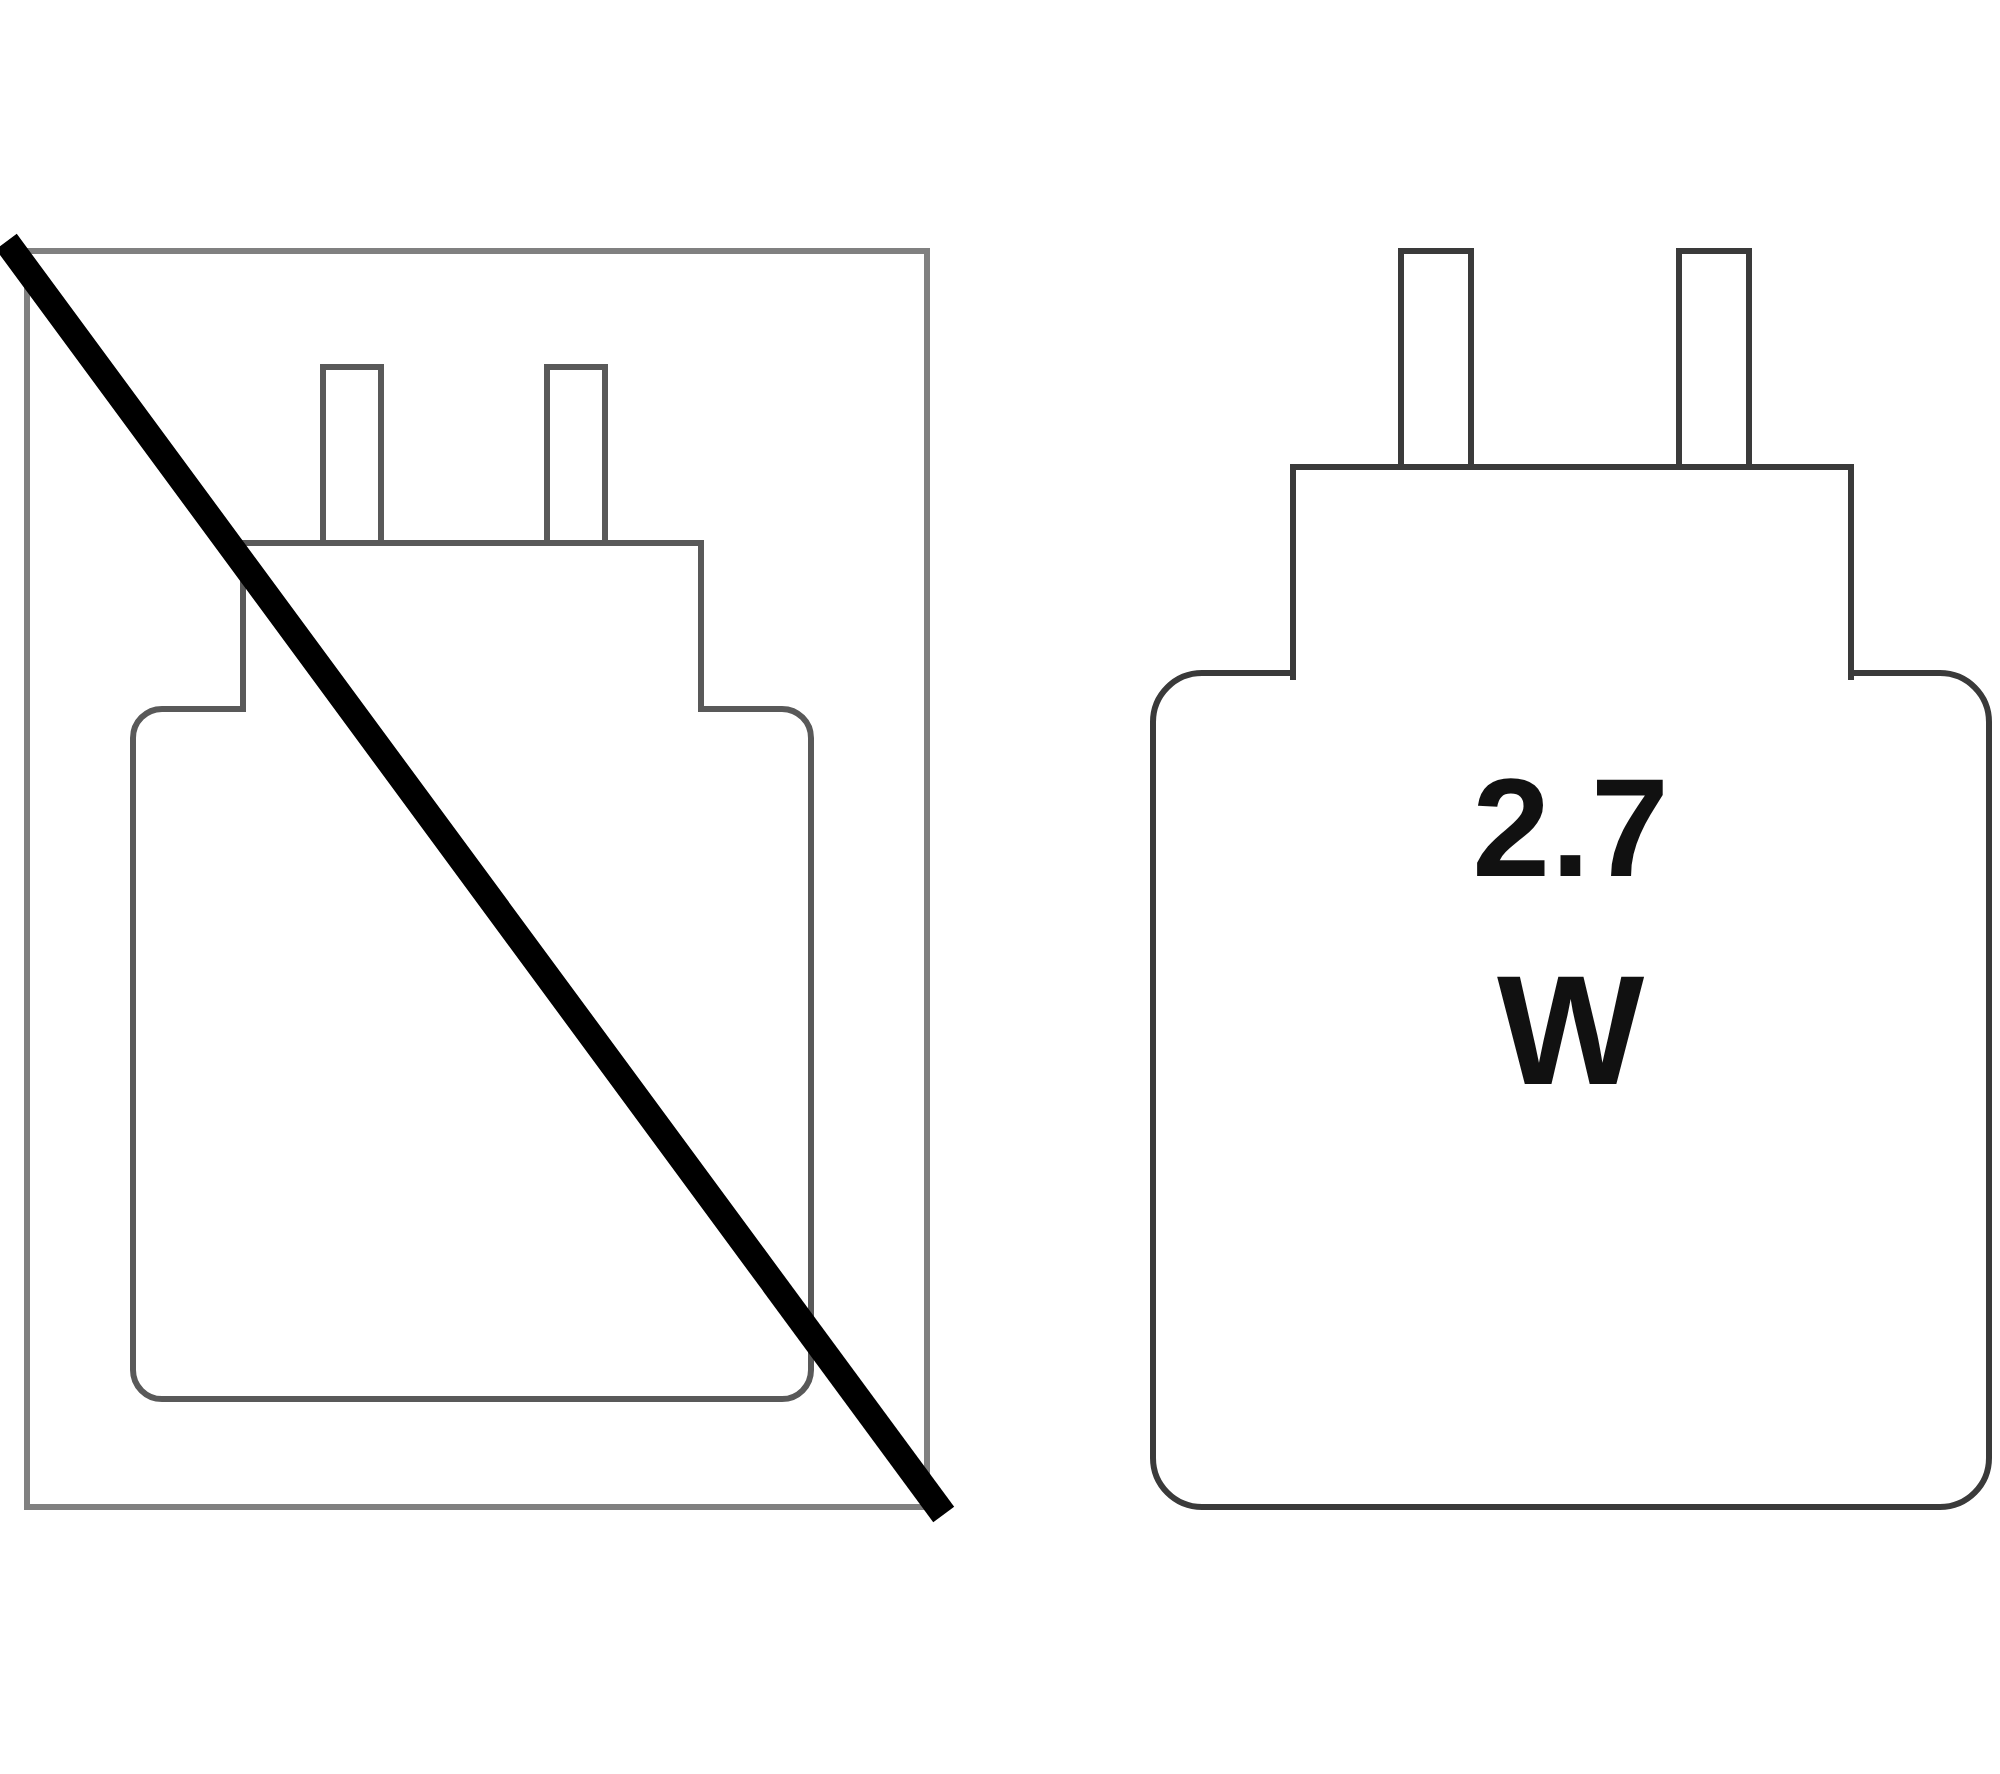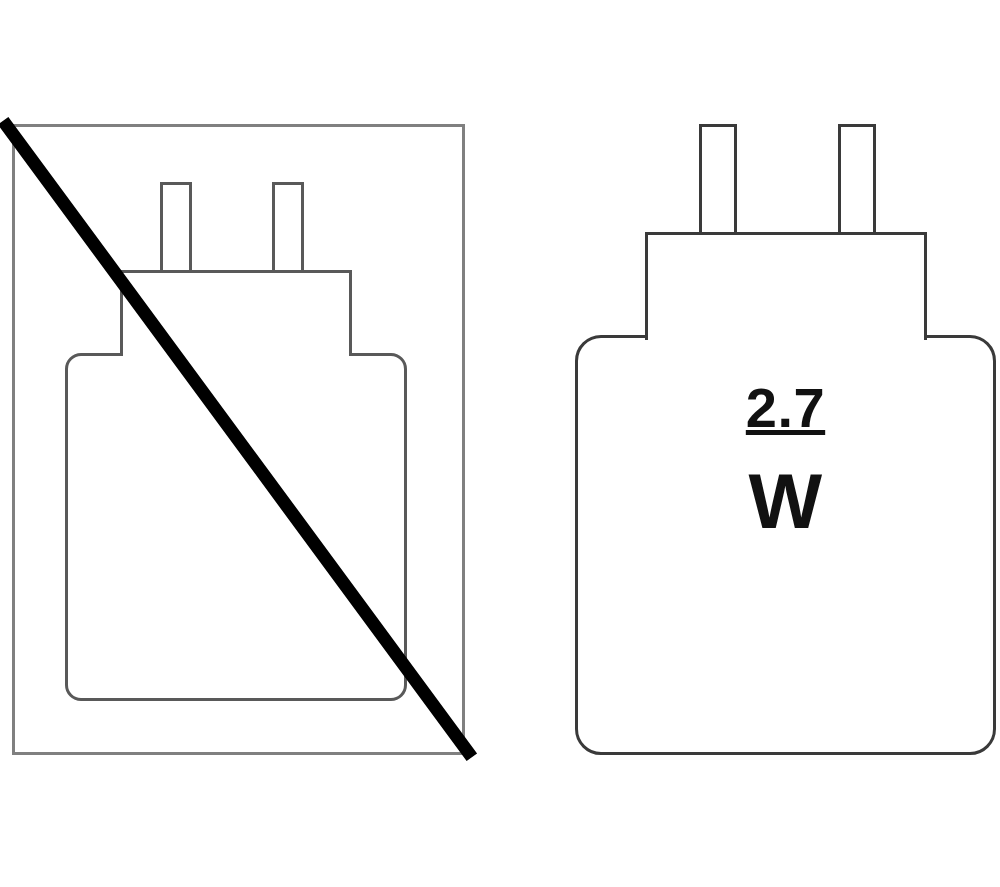--- a/index.html
+++ b/index.html
@@ -146,22 +146,21 @@
     width: 421px;
     z-index: 4;
     text-align: center;
     color: #111111;
     font-weight: bold;
     line-height: 1.02;
     letter-spacing: 0.5px;
   }
   #wattage-value {
     display: block;
-    font-size: 56px;
-    text-decoration: underline;
+    font-size: 70px;
   }
   #wattage-unit {
     display: block;
     font-size: 78px;
     margin-top: 26px;
   }
 </style>
 </head>
 <body>
 

